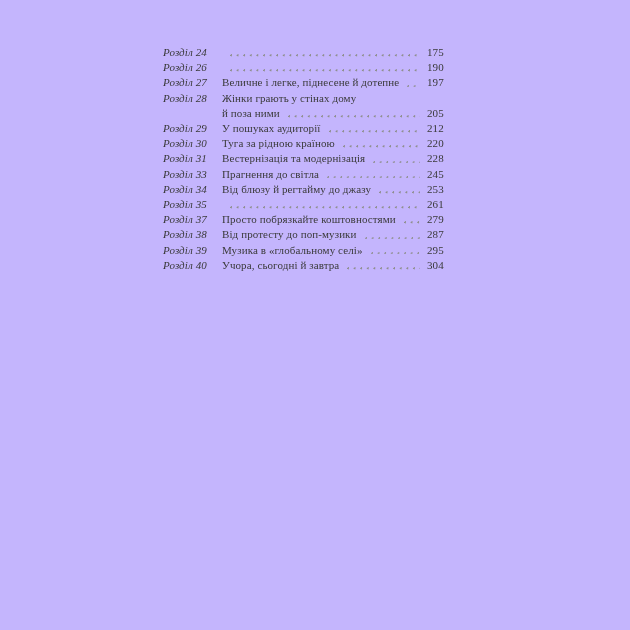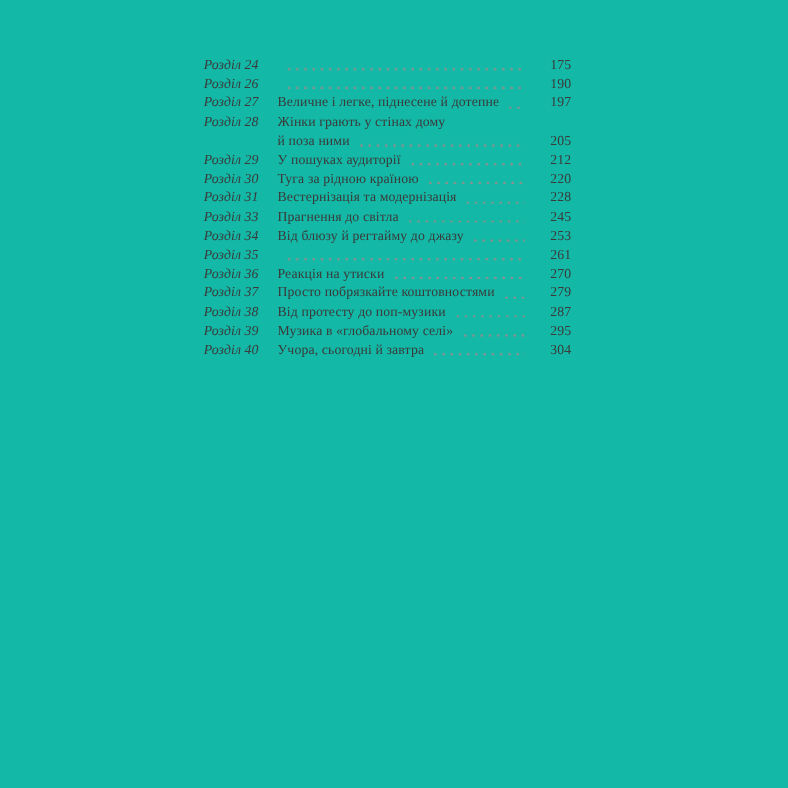--- a/index.html
+++ b/index.html
@@ -4,21 +4,21 @@
 <style>
   html, body {
     margin: 0;
     padding: 0;
     background: #ffffff;
   }
   .book-page {
     position: relative;
     width: 630px;
     height: 630px;
-    background: #14b8a6;
+    background: #c4b5fd;
     overflow: hidden;
     font-family: "Liberation Serif", serif;
   }
   .toc {
     position: absolute;
     left: 163px;
     top: 45px;
     width: 294px;
     font-size: 11px;
     line-height: 15.2px;
@@ -53,21 +53,20 @@
     left: 0;
     right: 0;
     bottom: 3.4px;
     height: 2.6px;
     background-image: radial-gradient(circle at 1.2px 1.2px, #8f8f8f 0.8px, rgba(255,255,255,0) 1.1px);
     background-size: 6.6px 2.6px;
     background-repeat: repeat-x;
   }
   .pagenum {
     flex: 0 0 30px;
-    text-align: right;
     white-space: nowrap;
     font-feature-settings: "onum" 1;
   }
 </style>
 </head>
 <body>
 
 <div class="book-page">
   <div class="toc">
       <div class="toc-row">
@@ -125,26 +124,20 @@
         <span class="title">Від блюзу й регтайму до джазу</span>
         <span class="dots"></span>
         <span class="pagenum">253</span>
       </div>
       <div class="toc-row">
         <span class="chapter">Розділ 35</span>
         <span class="dots"></span>
         <span class="pagenum">261</span>
       </div>
       <div class="toc-row">
-        <span class="chapter">Розділ 36</span>
-        <span class="title">Реакція на утиски</span>
-        <span class="dots"></span>
-        <span class="pagenum">270</span>
-      </div>
-      <div class="toc-row">
         <span class="chapter">Розділ 37</span>
         <span class="title">Просто побрязкайте коштовностями</span>
         <span class="dots"></span>
         <span class="pagenum">279</span>
       </div>
       <div class="toc-row">
         <span class="chapter">Розділ 38</span>
         <span class="title">Від протесту до поп-музики</span>
         <span class="dots"></span>
         <span class="pagenum">287</span>

